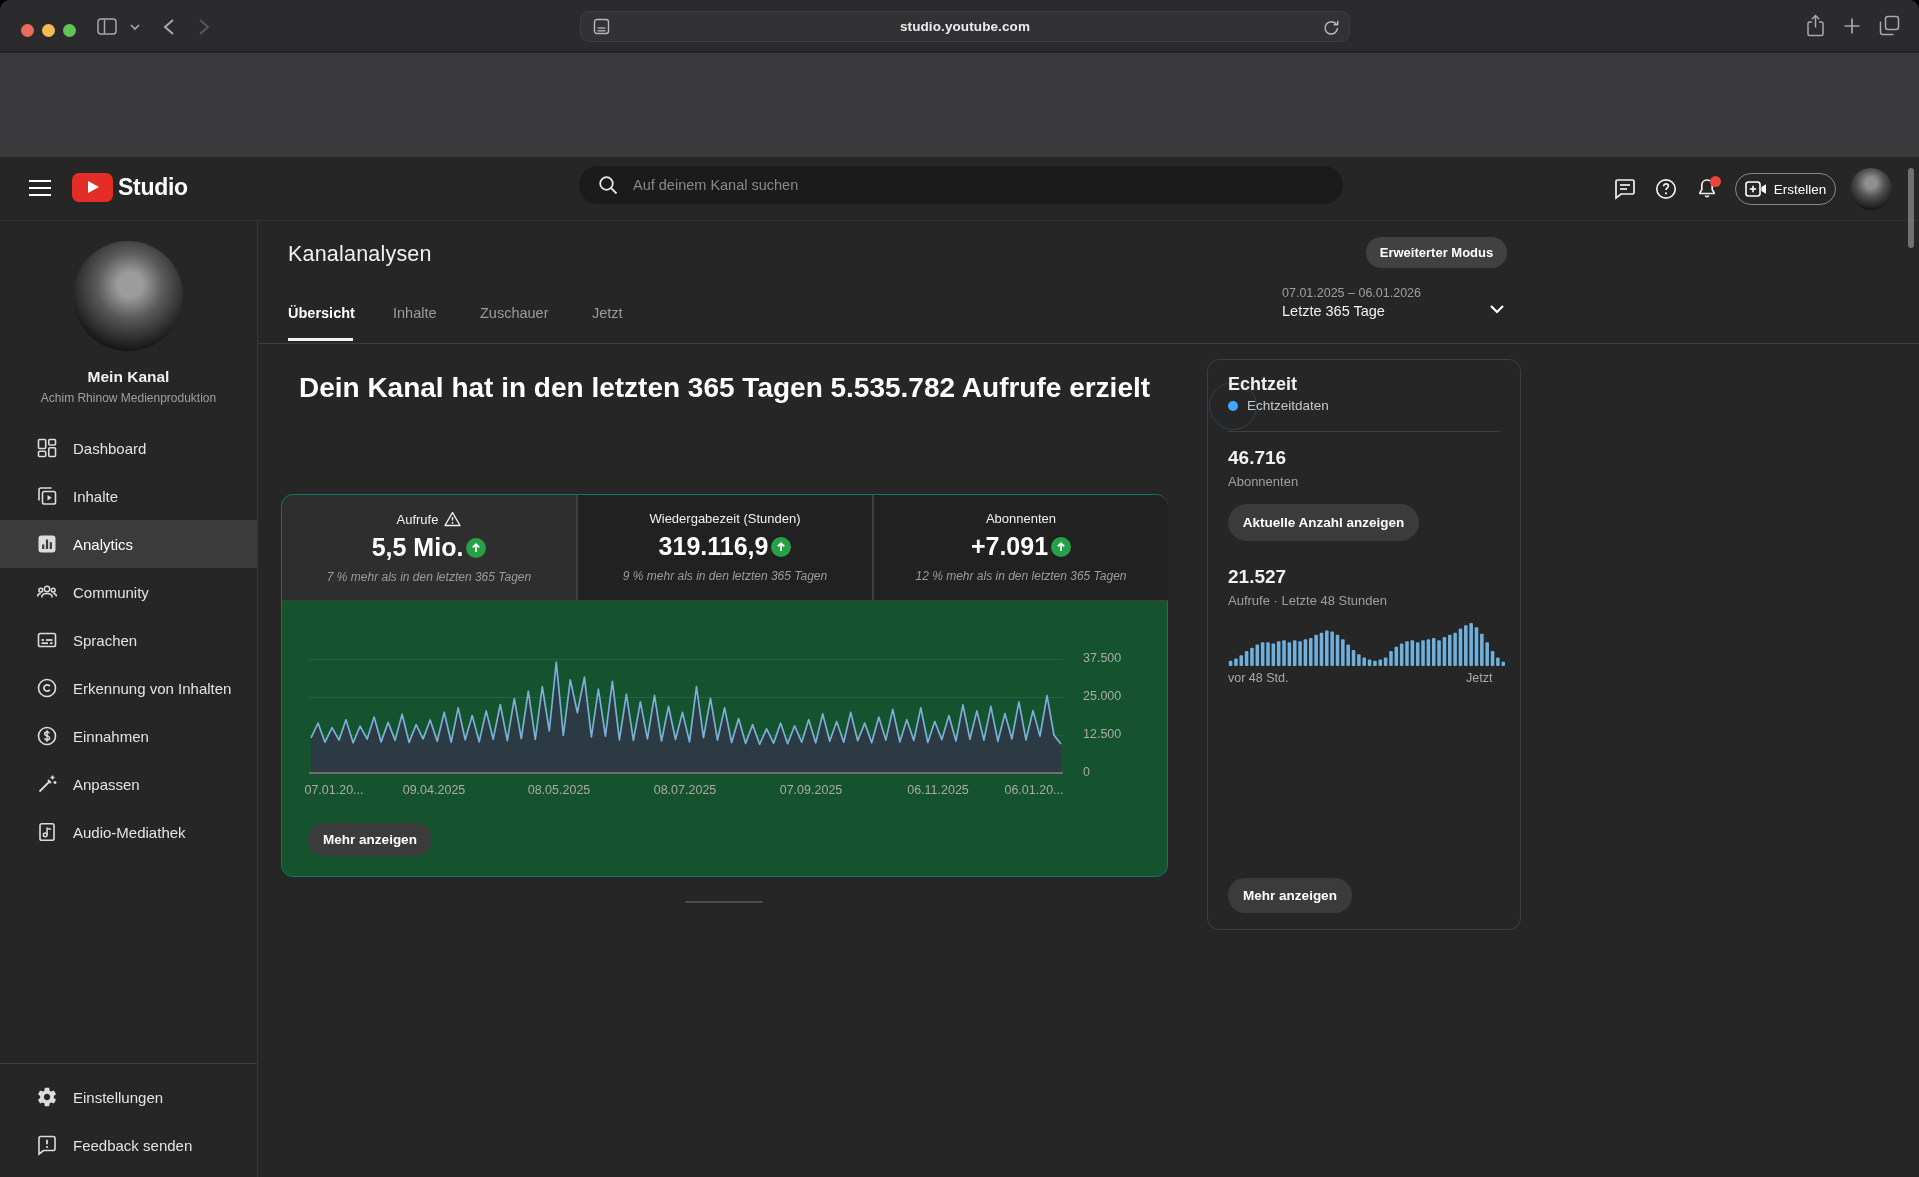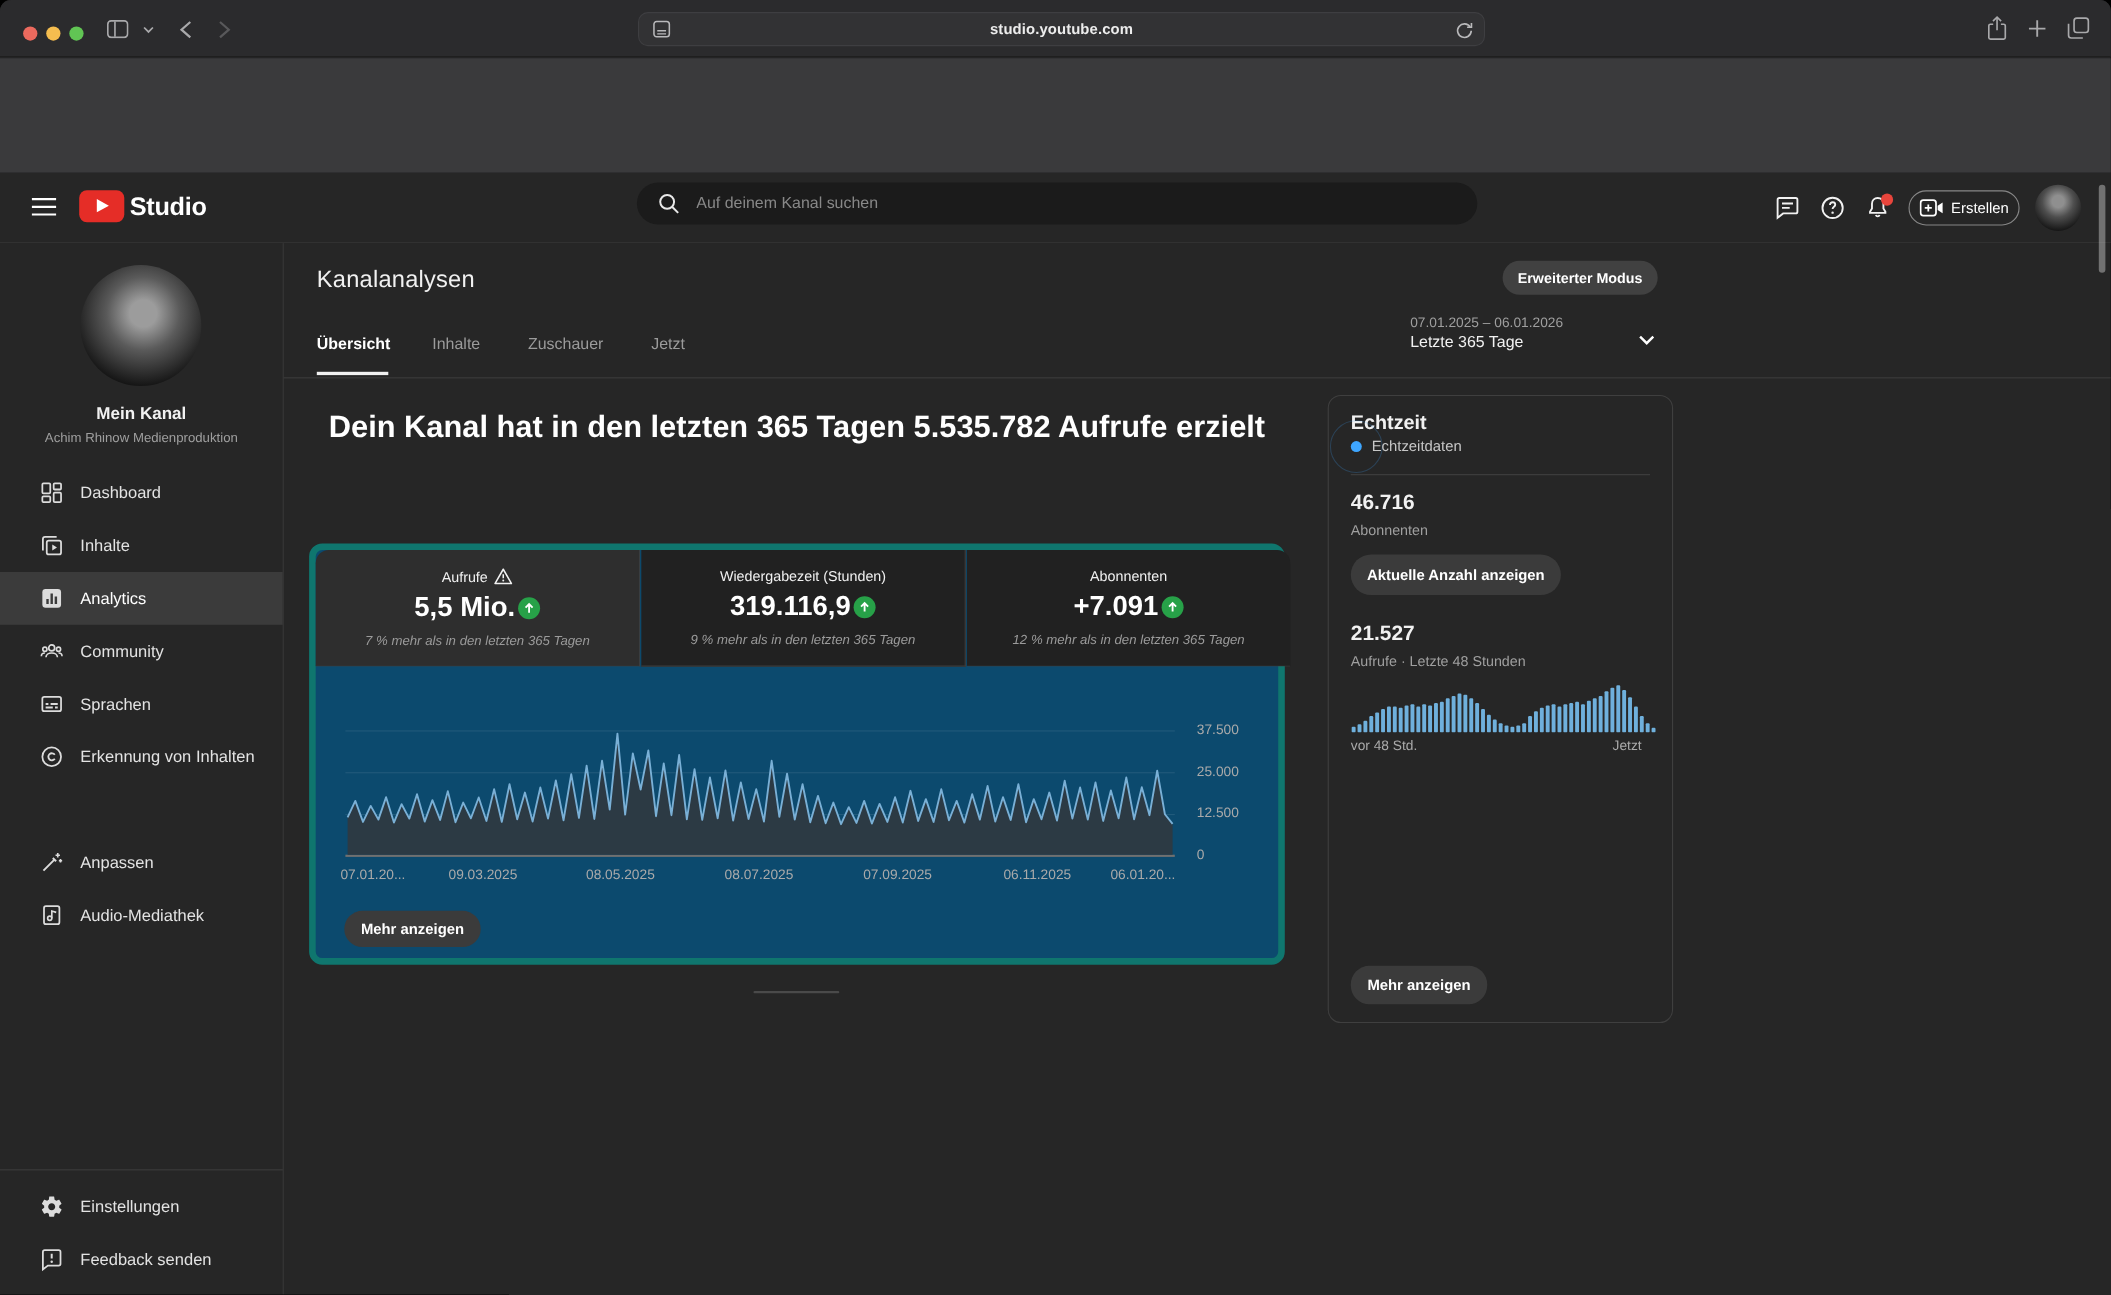--- a/index.html
+++ b/index.html
@@ -65,21 +65,21 @@
   .date-preset{color:#f1f1f1;font-size:14.5px;margin-top:3px;}
   .date-chev{position:absolute;left:1485px;top:297px;color:#fff;}
   .tab{position:absolute;top:305px;font-size:14.5px;color:#9b9b9b;font-weight:500;cursor:pointer;}
   .tab.act{color:#fff;font-weight:700;}
   .tab-underline{position:absolute;left:288px;top:338px;width:65px;height:3px;background:#f1f1f1;}
   .tabs-div{position:absolute;left:258px;top:343px;width:1661px;height:1px;background:rgba(255,255,255,.1);}
 
   .headline{position:absolute;left:281px;top:368px;width:887px;text-align:center;color:#fff;font-size:28px;font-weight:700;line-height:40px;}
 
   
-  .card{position:absolute;left:281px;top:494px;width:887px;height:383px;background:#0c4a6e;border:6px solid #0f766e;border-radius:12px;}
+  .card{position:absolute;left:281px;top:494px;width:887px;height:383px;background:#14532d;border:1px solid #0f766e;border-radius:12px;}
   .mcell{position:absolute;top:0;width:295px;height:106px;border-bottom:1px solid #3f3f3f;cursor:pointer;text-align:center;}
   .mcell.c0{left:0;background:#2e2e2e;border-radius:12px 0 0 0;border-right:1px solid #3f3f3f;}
   .mcell.c1{left:296px;background:#212121;border-right:1px solid #3f3f3f;}
   .mcell.c2{left:592px;width:294px;background:#212121;border-radius:0 12px 0 0;}
   .m-title{margin-top:16px;color:#f1f1f1;font-size:13px;display:flex;align-items:center;justify-content:center;gap:6px;}
   .m-value{margin-top:6px;color:#fff;font-size:25px;font-weight:700;display:flex;align-items:center;justify-content:center;gap:3px;}
   .m-delta{margin-top:8px;color:#9b9b9b;font-size:12px;font-style:italic;}
   .badge{width:20px;height:20px;border-radius:50%;background:var(--positive-green);display:inline-flex;align-items:center;justify-content:center;}
   .grid{position:absolute;left:27px;width:754px;height:1px;background:rgba(255,255,255,.09);}
   .axis0{position:absolute;left:27px;top:277px;width:754px;height:2px;background:#707070;}
@@ -310,20 +310,30 @@
     <span class="nlbl">Sprachen</span>
   </div>
   <div class="nav-item" style="top:664px;">
     <span class="nico">
         <svg class="ic" width="22" height="22" viewBox="0 0 22 22">
           <circle cx="11" cy="11" r="8.5" fill="none" stroke="currentColor" stroke-width="1.6"></circle>
           <path d="M13.8,9.2a3.2,3.2 0 1 0 0,3.6" fill="none" stroke="currentColor" stroke-width="1.7"></path>
         </svg>
       </span>
     <span class="nlbl">Erkennung von Inhalten</span>
+  </div>
+  <div class="nav-item" style="top:712px;">
+    <span class="nico">
+        <svg class="ic" width="22" height="22" viewBox="0 0 22 22">
+          <circle cx="11" cy="11" r="8.5" fill="none" stroke="currentColor" stroke-width="1.6"></circle>
+          <path d="M13.4,8.3c-0.4-0.9-1.3-1.4-2.4-1.4c-1.4,0-2.4,0.8-2.4,1.9s0.9,1.6,2.4,2s2.6,0.9,2.6,2.1s-1.1,1.9-2.6,1.9c-1.2,0-2.1-0.5-2.5-1.4" fill="none" stroke="currentColor" stroke-width="1.5"></path>
+          <line x1="11" y1="5.2" x2="11" y2="16.8" stroke="currentColor" stroke-width="1.5"></line>
+        </svg>
+      </span>
+    <span class="nlbl">Einnahmen</span>
   </div>
   <div class="nav-item" style="top:760px;">
     <span class="nico">
         <svg class="ic" width="22" height="22" viewBox="0 0 22 22">
           <line x1="3.5" y1="18.5" x2="13.5" y2="8.5" stroke="currentColor" stroke-width="1.8"></line>
           <line x1="12" y1="7" x2="15" y2="10" stroke="currentColor" stroke-width="1.8"></line>
           <g stroke="currentColor" stroke-width="1.5">
             <line x1="16.5" y1="2.5" x2="16.5" y2="6.5"></line>
             <line x1="14.5" y1="4.5" x2="18.5" y2="4.5"></line>
             <line x1="19" y1="8" x2="19" y2="11"></line>
@@ -443,21 +453,21 @@
       <path class="area" d="M2,138 L2.0,104.0 L9.0,89.1 L16.0,108.2 L23.0,93.6 L30.0,106.1 L37.0,85.7 L44.1,108.8 L51.1,92.1 L58.1,105.2 L65.1,83.0 L72.1,107.9 L79.1,88.4 L86.1,106.4 L93.1,80.2 L100.1,108.5 L107.1,90.6 L114.1,104.9 L121.2,86.0 L128.2,107.3 L135.2,78.4 L142.2,108.2 L149.2,73.9 L156.2,105.8 L163.2,81.5 L170.2,107.9 L177.2,76.9 L184.2,105.2 L191.3,70.5 L198.3,106.7 L205.3,64.7 L212.3,104.6 L219.3,57.1 L226.3,105.5 L233.3,52.6 L240.3,97.0 L247.3,28.0 L254.3,101.5 L261.3,45.9 L268.4,78.7 L275.4,43.2 L282.4,103.0 L289.4,55.0 L296.4,102.1 L303.4,47.4 L310.4,105.8 L317.4,60.2 L324.4,106.4 L331.4,67.8 L338.4,104.9 L345.5,61.4 L352.5,107.0 L359.5,72.3 L366.5,105.5 L373.5,78.4 L380.5,107.9 L387.5,52.6 L394.5,103.6 L401.5,64.4 L408.5,106.1 L415.6,73.9 L422.6,108.5 L429.6,84.5 L436.6,109.4 L443.6,90.6 L450.6,110.3 L457.6,94.8 L464.6,109.1 L471.6,89.1 L478.6,109.7 L485.6,91.8 L492.7,108.2 L499.7,85.7 L506.7,108.8 L513.7,79.9 L520.7,107.3 L527.7,87.5 L534.7,108.2 L541.7,78.4 L548.7,106.7 L555.7,89.1 L562.7,108.8 L569.8,83.0 L576.8,106.1 L583.8,75.4 L590.8,107.9 L597.8,85.7 L604.8,106.4 L611.8,73.9 L618.8,108.5 L625.8,87.5 L632.8,105.8 L639.9,81.5 L646.9,107.0 L653.9,70.8 L660.9,105.2 L667.9,76.9 L674.9,106.1 L681.9,72.3 L688.9,107.3 L695.9,79.6 L702.9,104.9 L709.9,67.8 L717.0,105.8 L724.0,76.6 L731.0,102.1 L738.0,61.7 L745.0,101.2 L752.0,110.0 L752,138 Z"></path>
       <polyline class="line" points="2.0,104.0 9.0,89.1 16.0,108.2 23.0,93.6 30.0,106.1 37.0,85.7 44.1,108.8 51.1,92.1 58.1,105.2 65.1,83.0 72.1,107.9 79.1,88.4 86.1,106.4 93.1,80.2 100.1,108.5 107.1,90.6 114.1,104.9 121.2,86.0 128.2,107.3 135.2,78.4 142.2,108.2 149.2,73.9 156.2,105.8 163.2,81.5 170.2,107.9 177.2,76.9 184.2,105.2 191.3,70.5 198.3,106.7 205.3,64.7 212.3,104.6 219.3,57.1 226.3,105.5 233.3,52.6 240.3,97.0 247.3,28.0 254.3,101.5 261.3,45.9 268.4,78.7 275.4,43.2 282.4,103.0 289.4,55.0 296.4,102.1 303.4,47.4 310.4,105.8 317.4,60.2 324.4,106.4 331.4,67.8 338.4,104.9 345.5,61.4 352.5,107.0 359.5,72.3 366.5,105.5 373.5,78.4 380.5,107.9 387.5,52.6 394.5,103.6 401.5,64.4 408.5,106.1 415.6,73.9 422.6,108.5 429.6,84.5 436.6,109.4 443.6,90.6 450.6,110.3 457.6,94.8 464.6,109.1 471.6,89.1 478.6,109.7 485.6,91.8 492.7,108.2 499.7,85.7 506.7,108.8 513.7,79.9 520.7,107.3 527.7,87.5 534.7,108.2 541.7,78.4 548.7,106.7 555.7,89.1 562.7,108.8 569.8,83.0 576.8,106.1 583.8,75.4 590.8,107.9 597.8,85.7 604.8,106.4 611.8,73.9 618.8,108.5 625.8,87.5 632.8,105.8 639.9,81.5 646.9,107.0 653.9,70.8 660.9,105.2 667.9,76.9 674.9,106.1 681.9,72.3 688.9,107.3 695.9,79.6 702.9,104.9 709.9,67.8 717.0,105.8 724.0,76.6 731.0,102.1 738.0,61.7 745.0,101.2 752.0,110.0"></polyline>
     </svg>
 
     <span class="ytick" style="top:156px;">37.500</span>
     <span class="ytick" style="top:194px;">25.000</span>
     <span class="ytick" style="top:232px;">12.500</span>
     <span class="ytick" style="top:270px;">0</span>
 
     <span class="xlab" style="left:52px;">07.01.20...</span>
-    <span class="xlab" style="left:152px;">09.03.2025</span>
+    <span class="xlab" style="left:152px;">09.04.2025</span>
     <span class="xlab" style="left:277px;">08.05.2025</span>
     <span class="xlab" style="left:403px;">08.07.2025</span>
     <span class="xlab" style="left:529px;">07.09.2025</span>
     <span class="xlab" style="left:656px;">06.11.2025</span>
     <span class="xlab" style="left:752px;">06.01.20...</span>
 
     <button class="pill-btn card-more">Mehr anzeigen</button>
   </div>
 
   <div class="scroll-hint"></div>

